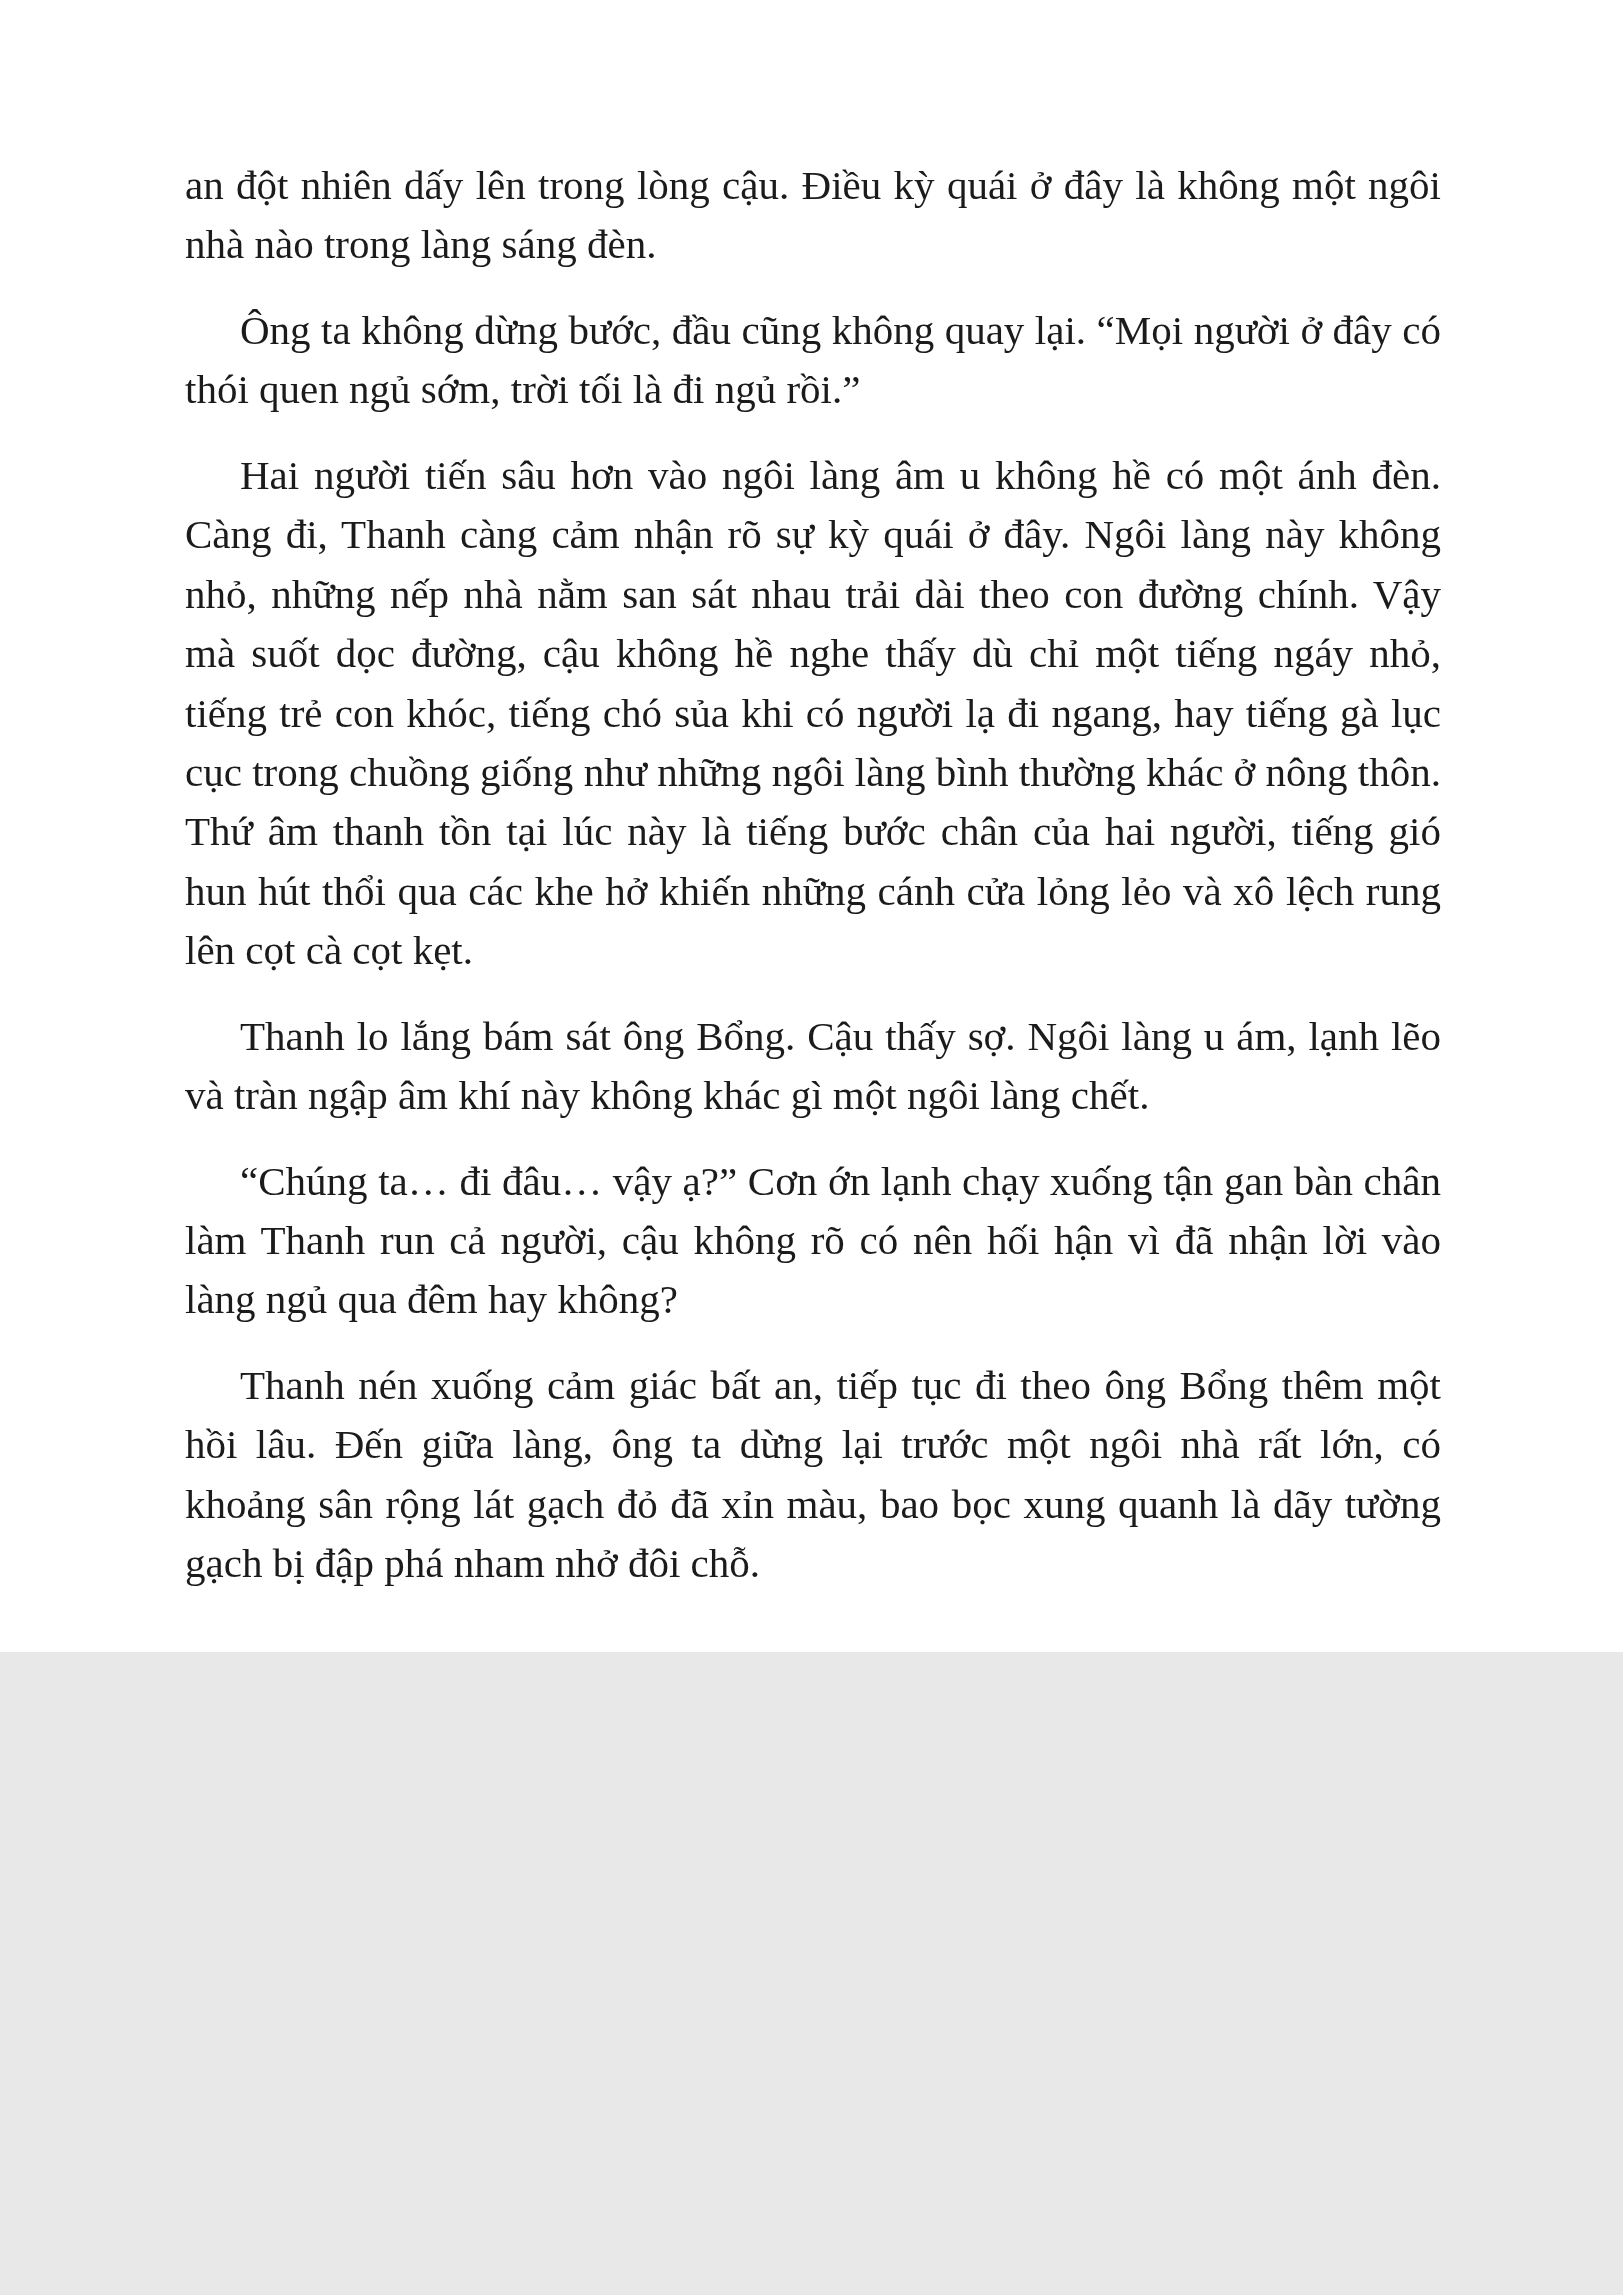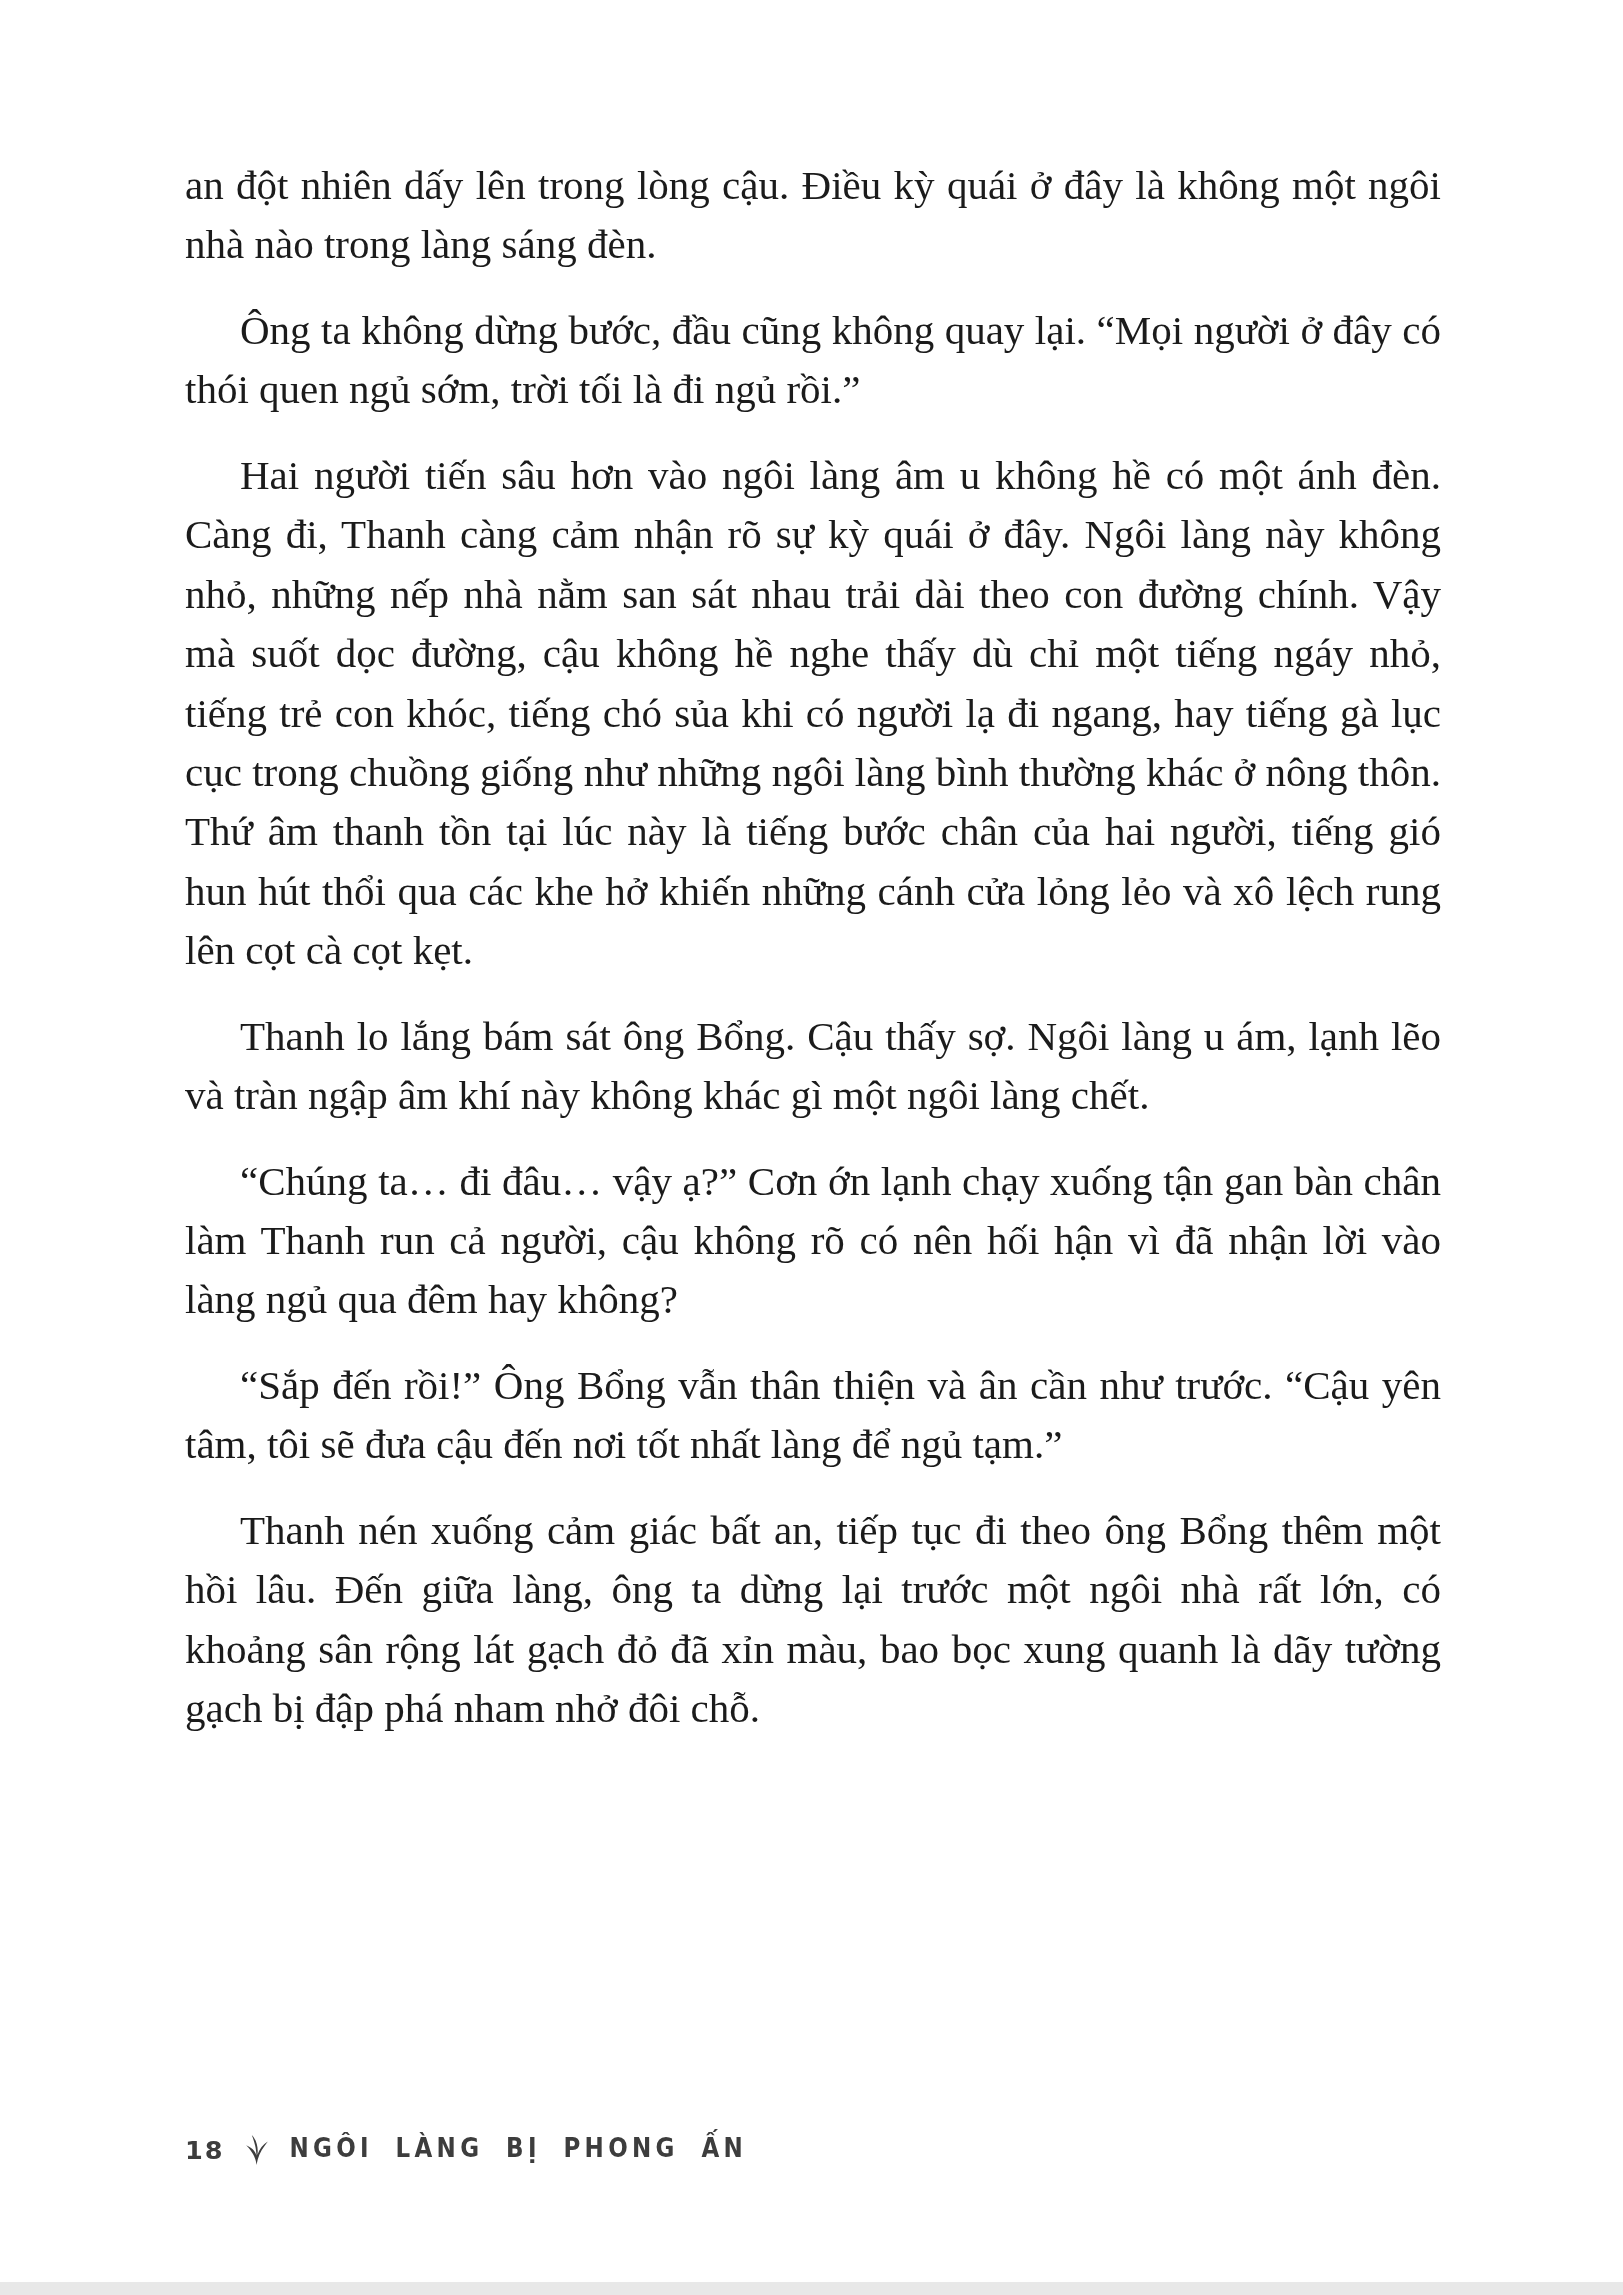--- a/index.html
+++ b/index.html
@@ -3,21 +3,21 @@
 <meta charset="utf-8">
 <style>
   html, body {
     margin: 0;
     padding: 0;
     background: #e8e8e8;
   }
   .page {
     position: relative;
     width: 1623px;
-    height: 2282px;
+    height: 1652px;
     background: #ffffff;
     overflow: hidden;
   }
   .text-block {
     position: absolute;
     left: 185px;
     top: 156px;
     width: 1256px;
     font-family: "Liberation Serif", "DejaVu Serif", serif;
     font-size: 41px;
@@ -65,21 +65,20 @@
 <body>
 
 <div class="page">
 
   <main class="text-block">
     <p class="para no-indent">an đột nhiên dấy lên trong lòng cậu. Điều kỳ quái ở đây là không một ngôi nhà nào trong làng sáng đèn.</p>
     <p class="para">Ông ta không dừng bước, đầu cũng không quay lại. “Mọi người ở đây có thói quen ngủ sớm, trời tối là đi ngủ rồi.”</p>
     <p class="para">Hai người tiến sâu hơn vào ngôi làng âm u không hề có một ánh đèn. Càng đi, Thanh càng cảm nhận rõ sự kỳ quái ở đây. Ngôi làng này không nhỏ, những nếp nhà nằm san sát nhau trải dài theo con đường chính. Vậy mà suốt dọc đường, cậu không hề nghe thấy dù chỉ một tiếng ngáy nhỏ, tiếng trẻ con khóc, tiếng chó sủa khi có người lạ đi ngang, hay tiếng gà lục cục trong chuồng giống như những ngôi làng bình thường khác ở nông thôn. Thứ âm thanh tồn tại lúc này là tiếng bước chân của hai người, tiếng gió hun hút thổi qua các khe hở khiến những cánh cửa lỏng lẻo và xô lệch rung lên cọt cà cọt kẹt.</p>
     <p class="para">Thanh lo lắng bám sát ông Bổng. Cậu thấy sợ. Ngôi làng u ám, lạnh lẽo và tràn ngập âm khí này không khác gì một ngôi làng chết.</p>
     <p class="para">“Chúng ta… đi đâu… vậy ạ?” Cơn ớn lạnh chạy xuống tận gan bàn chân làm Thanh run cả người, cậu không rõ có nên hối hận vì đã nhận lời vào làng ngủ qua đêm hay không?</p>
-    <p class="para">“Sắp đến rồi!” Ông Bổng vẫn thân thiện và ân cần như trước. “Cậu yên tâm, tôi sẽ đưa cậu đến nơi tốt nhất làng để ngủ tạm.”</p>
     <p class="para">Thanh nén xuống cảm giác bất an, tiếp tục đi theo ông Bổng thêm một hồi lâu. Đến giữa làng, ông ta dừng lại trước một ngôi nhà rất lớn, có khoảng sân rộng lát gạch đỏ đã xỉn màu, bao bọc xung quanh là dãy tường gạch bị đập phá nham nhở đôi chỗ.</p>
   </main>
 
   <footer class="footer">
     <span class="page-num">18</span>
     <span class="footer-icon">
       <svg width="25" height="33" viewBox="0 0 26 35" aria-hidden="true">
         <path d="M13 34 C12.2 25 7 18 2 13 C9 16 12 20 13 24 C12.5 15 10.5 8 8 2 C13.5 8 15 16 14 23 C16 17 20 12 25 9 C20.5 15 16 21 14.3 28 Z" fill="#3d3d3d"></path>
       </svg>
     </span>

